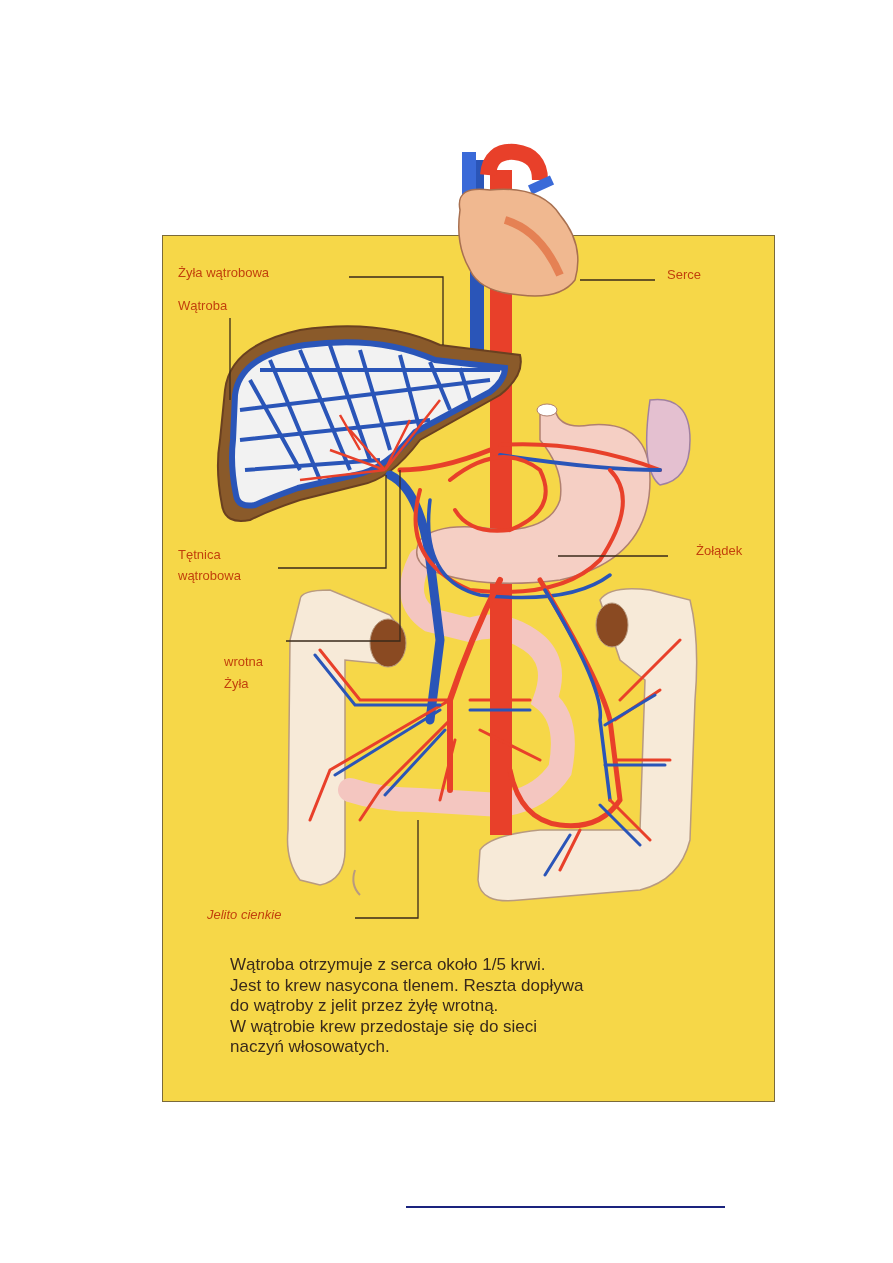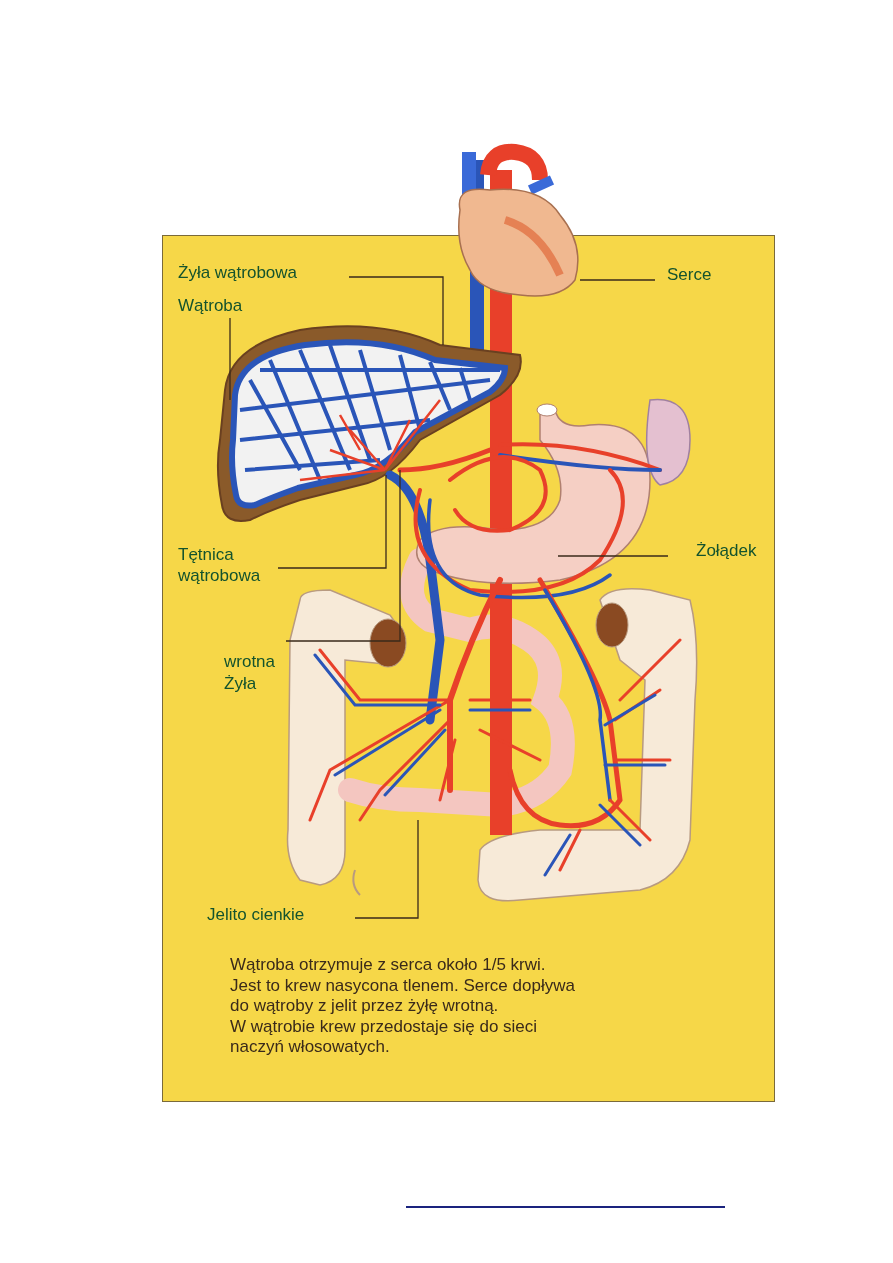--- a/index.html
+++ b/index.html
@@ -1,19 +1,19 @@
 <!DOCTYPE html>
 <html><head>
 <meta charset="utf-8">
 <style>
   html, body { margin:0; padding:0; background:#ffffff; }
   body { width:893px; height:1263px; position:relative; overflow:hidden; font-family:"Liberation Sans", sans-serif; }
   .panel { position:absolute; left:162px; top:235px; width:613px; height:867px; background:#f6d748; border:1px solid #7a6a3a; box-sizing:border-box; }
   svg.art { position:absolute; left:0; top:0; width:893px; height:1263px; }
-  .lbl { position:absolute; color:#14532d; font-size:17px; line-height:20px; white-space:nowrap; }
+  .lbl { position:absolute; color:#c2410c; font-size:13px; line-height:20px; white-space:nowrap; }
   .caption { position:absolute; left:230px; top:955px; width:520px; color:#3a2a1a; font-size:17px; line-height:20.5px; }
   .caption div { white-space:nowrap; }
   .link-line { position:absolute; left:406px; top:1206px; width:319px; height:2px; background:#1a237e; }
 </style>
 </head>
 <body>
 
 <div class="panel"></div>
 
 <svg class="art" viewBox="0 0 893 1263">
@@ -92,23 +92,23 @@
 </svg>
 
 <div class="lbl" style="left:178px;top:263px;">Żyła wątrobowa</div>
 <div class="lbl" style="left:178px;top:296px;">Wątroba</div>
 <div class="lbl" style="left:667px;top:265px;">Serce</div>
 <div class="lbl" style="left:178px;top:545px;">Tętnica</div>
 <div class="lbl" style="left:178px;top:566px;">wątrobowa</div>
 <div class="lbl" style="left:666px;top:541px;margin-left:30px;">Żołądek</div>
 <div class="lbl" style="left:224px;top:627px;margin-top:47px;">Żyła</div>
 <div class="lbl" style="left:224px;top:652px;">wrotna</div>
-<div class="lbl" style="left:207px;top:905px;">Jelito cienkie</div>
+<div class="lbl" style="left:207px;top:905px;font-style:italic;">Jelito cienkie</div>
 
 <div class="caption">
   <div>Wątroba otrzymuje z serca około 1/5 krwi.</div>
-  <div>Jest to krew nasycona tlenem. Serce dopływa</div>
+  <div>Jest to krew nasycona tlenem. Reszta dopływa</div>
   <div>do wątroby z jelit przez żyłę wrotną.</div>
   <div>W wątrobie krew przedostaje się do sieci</div>
   <div>naczyń włosowatych.</div>
 </div>
 
 <div class="link-line"></div>
 
 </body></html>

